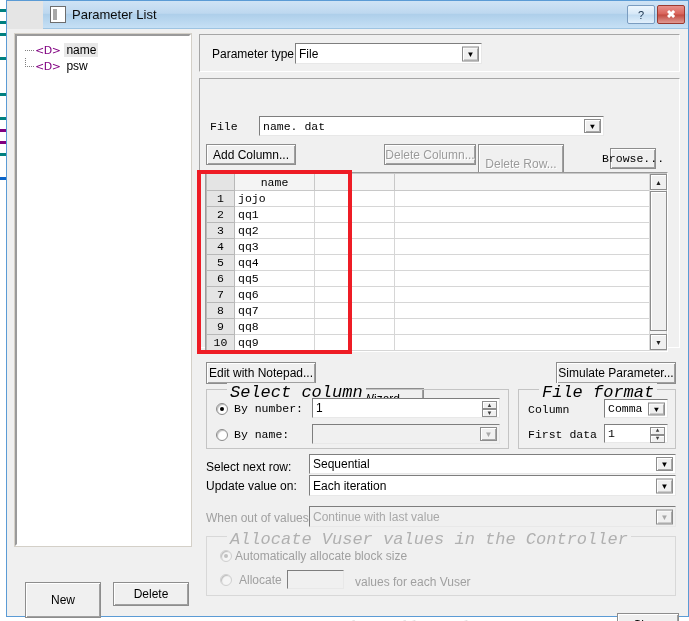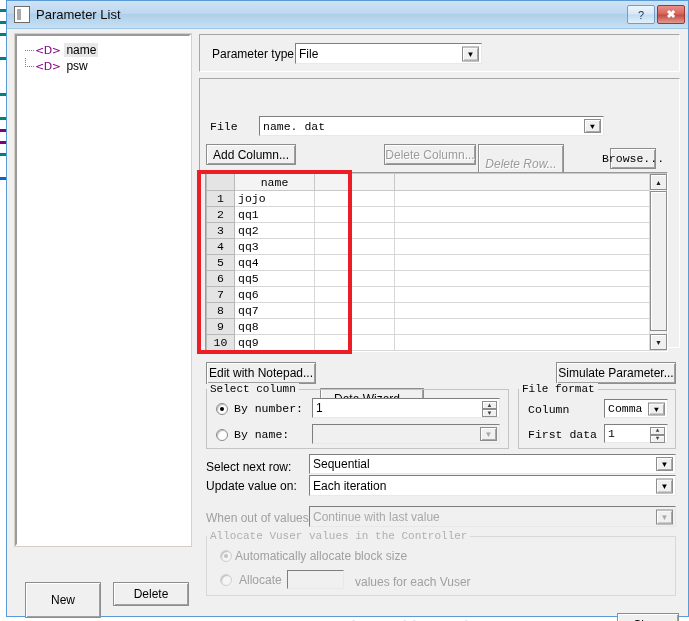--- a/index.html
+++ b/index.html
@@ -30,20 +30,21 @@
   }
 
   
   #window {
     position: absolute;
     left: 6px; top: 0px;
     width: 683px; height: 617px;
     border: 1px solid #5b9bd5;
     background: #e5e5e5;
     box-sizing: border-box;
+    padding-left: 36px;
   }
   .titlebar {
     height: 28px;
     background: linear-gradient(to bottom, #cfe3f5 0%, #bed8ef 45%, #aecfea 50%, #c6e0f5 100%);
     border-bottom: 1px solid #9ec4e2;
     display: flex; align-items: center;
     padding: 0 3px 0 7px;
     box-sizing: border-box;
     position: relative;
   }
@@ -291,26 +292,27 @@
     pointer-events: none;
   }
 
   
   .gb {
     position: absolute;
     border: 1px solid #c4c4c4;
     box-sizing: border-box;
   }
   .gb > .gb-title {
-    position: absolute; left: 0; top: -7px;
+    position: absolute; left: 20px; top: -7px;
     background: #f0f0f0;
     padding: 0 3px;
     font-family: "Liberation Mono", monospace;
-    font-size: 11px;
+    font-size: 17px;
     color: #000;
+    font-style: italic;
   }
   .gb.disabled { border-color: #d8d8d8; }
   .gb.disabled > .gb-title { color: #b0b0b0; }
 
   .radio {
     width: 12px; height: 12px;
     border-radius: 50%;
     background: #ffffff;
     border: 1px solid #8a8a8a;
     box-shadow: inset 1px 1px 1px #bdbdbd;
@@ -412,21 +414,21 @@
 
     <div class="lbl mono" style="position:absolute;left:203px;top:91px;">File</div>
     <div class="combo" style="position:absolute;left:252px;top:87px;width:345px;height:20px;font-family:'Liberation Mono',monospace;font-size:11.5px;">
       <span>name. dat</span>
       <span class="arrow">▼</span>
     </div>
     <div class="btn" style="position:absolute;left:603px;top:87px;width:46px;height:21px;font-family:'Liberation Mono',monospace;font-size:11.5px;margin-top:32px;">Browse...</div>
 
     <div class="btn" style="position:absolute;left:199px;top:115px;width:90px;height:21px;">Add Column...</div>
     <div class="btn disabled" style="position:absolute;left:377px;top:115px;width:92px;height:21px;">Delete Column...</div>
-    <div class="btn disabled" style="position:absolute;left:471px;top:115px;width:86px;height:39px;font-style:italic;">Delete Row...</div>
+    <div class="btn disabled" style="position:absolute;left:471px;top:115px;width:86px;height:39px;">Delete Row...</div>
 
     <div id="grid-wrap">
       <table class="grid">
         <colgroup>
           <col class="col-rn" style="width:28px">
           <col class="col-name">
           <col class="col-pad">
           <col>
         </colgroup>
         <thead>

